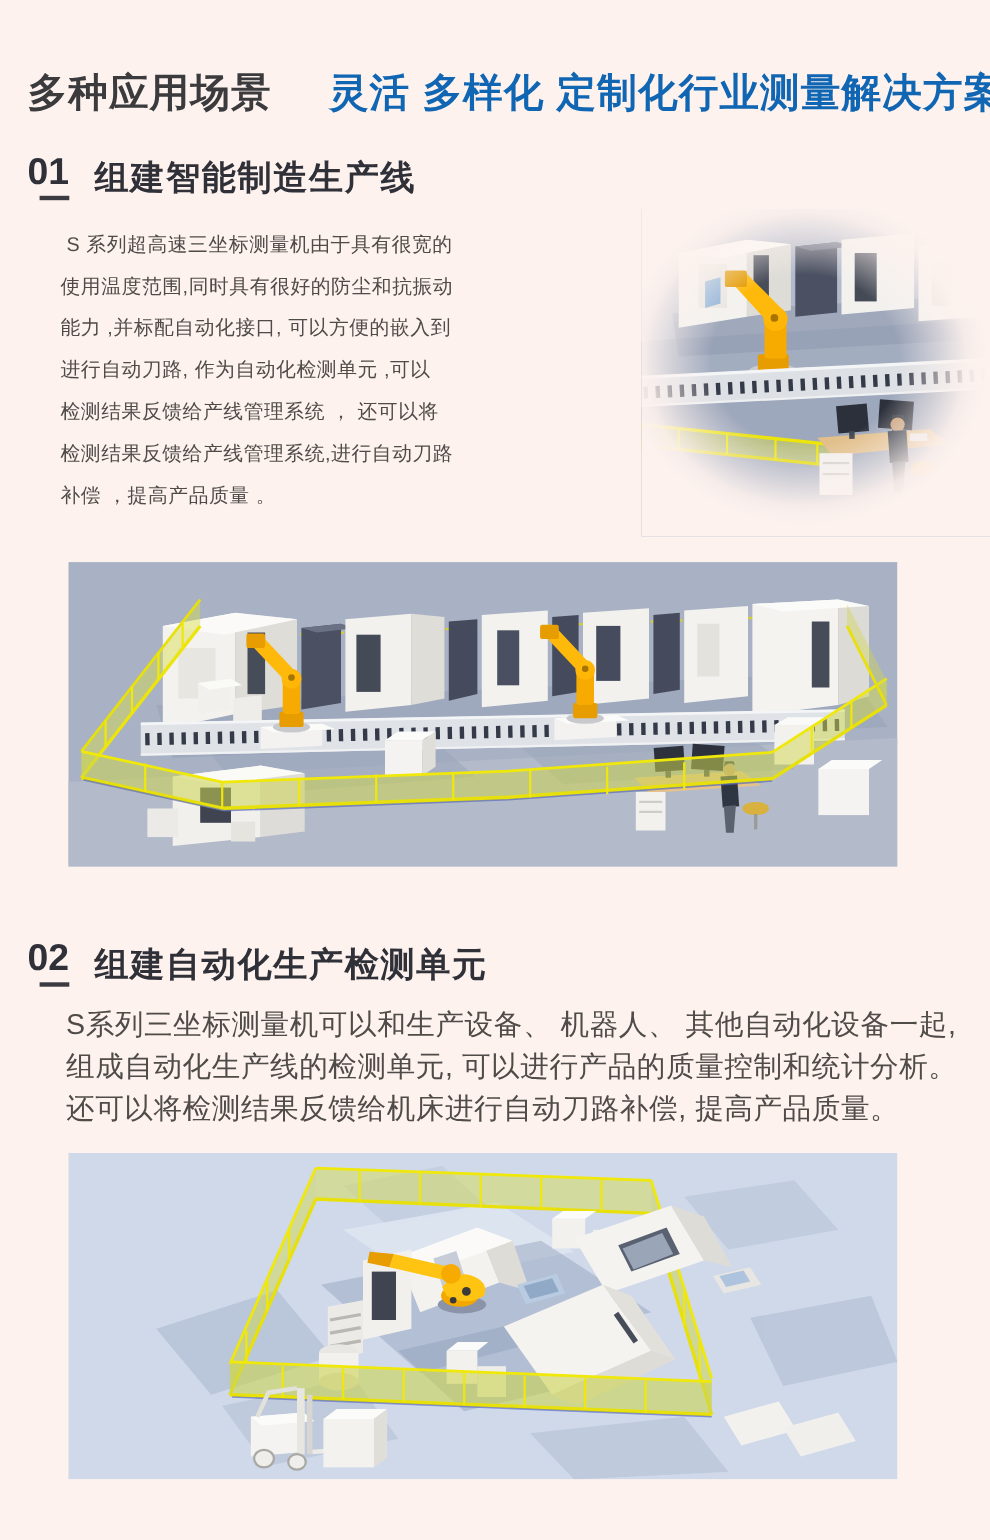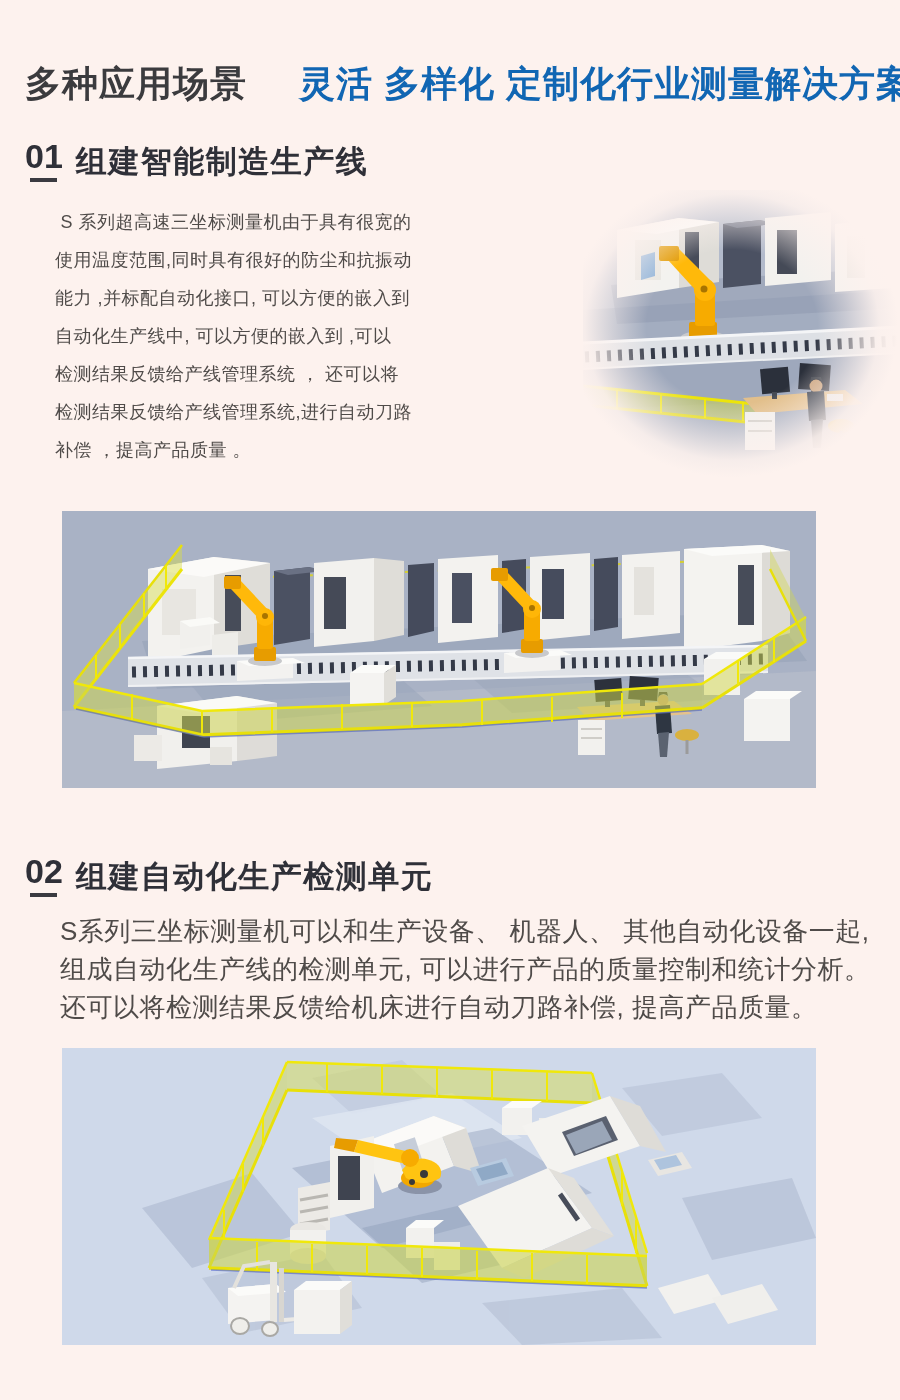--- a/index.html
+++ b/index.html
@@ -5,21 +5,21 @@
   html,body{margin:0;padding:0;background:#fdf2ee;}
   .page{position:relative;width:900px;height:1400px;background:#fdf2ee;overflow:hidden;
         font-family:"Liberation Sans","DejaVu Sans",sans-serif;border-radius:23px;}
   
   .hdr{position:absolute;top:60px;left:25px;width:860px;display:flex;align-items:baseline;white-space:nowrap;}
   .hdr-title{font-size:36px;font-weight:bold;color:#3b3b3e;letter-spacing:1px;}
   .hdr-sub{font-size:36px;font-weight:bold;color:#1166b3;margin-left:52px;letter-spacing:1px;}
   
   .sec-head{position:absolute;left:25px;display:flex;align-items:flex-start;}
   .sec-head.s1{top:139px;} .sec-head.s2{top:854px;}
-  .sec-num-wrap{display:flex;flex-direction:column;align-items:center;margin-right:1px;}
+  .sec-num-wrap{display:flex;flex-direction:column;align-items:flex-end;margin-right:11px;}
   .sec-num{font-size:34px;font-weight:bold;color:#2f3038;line-height:1.05;}
   .sec-underline{width:27px;height:4px;background:#3a3a40;margin-top:3px;}
   .sec-title{font-size:31px;font-weight:bold;color:#2f3038;margin:2px 0 0 12px;letter-spacing:1.5px;}
   
   .para{position:absolute;color:#4f4b49;}
   .para .pline{white-space:pre;}
   .para1{left:55px;top:203px;font-size:18px;line-height:38px;letter-spacing:0.5px;}
   .para2{left:60px;top:912px;font-size:26px;line-height:38px;letter-spacing:0.5px;}
   
   figure{margin:0;padding:0;}
@@ -48,21 +48,21 @@
       <span class="sec-num">01</span>
       <span class="sec-underline"></span>
     </span>
     <h2 class="sec-title">组建智能制造生产线</h2>
   </div>
 
   <div class="para para1">
     <div class="pline"> S 系列超高速三坐标测量机由于具有很宽的</div>
     <div class="pline">使用温度范围,同时具有很好的防尘和抗振动</div>
     <div class="pline">能力 ,并标配自动化接口, 可以方便的嵌入到</div>
-    <div class="pline">自动化生产线中, 可以方便的嵌入到 ,可以</div>
+    <div class="pline">进行自动刀路, 作为自动化检测单元 ,可以</div>
     <div class="pline">检测结果反馈给产线管理系统 ， 还可以将</div>
     <div class="pline">检测结果反馈给产线管理系统,进行自动刀路</div>
     <div class="pline">补偿 ，提高产品质量 。</div>
   </div>
 
   <figure class="inline-render">
     <svg viewBox="0 0 317 298" width="317" height="298">
       <rect width="317" height="298" fill="#b2bacb"></rect>
       <polygon points="0,120 317,100 317,298 0,298" fill="#a3adc0"></polygon>
 

